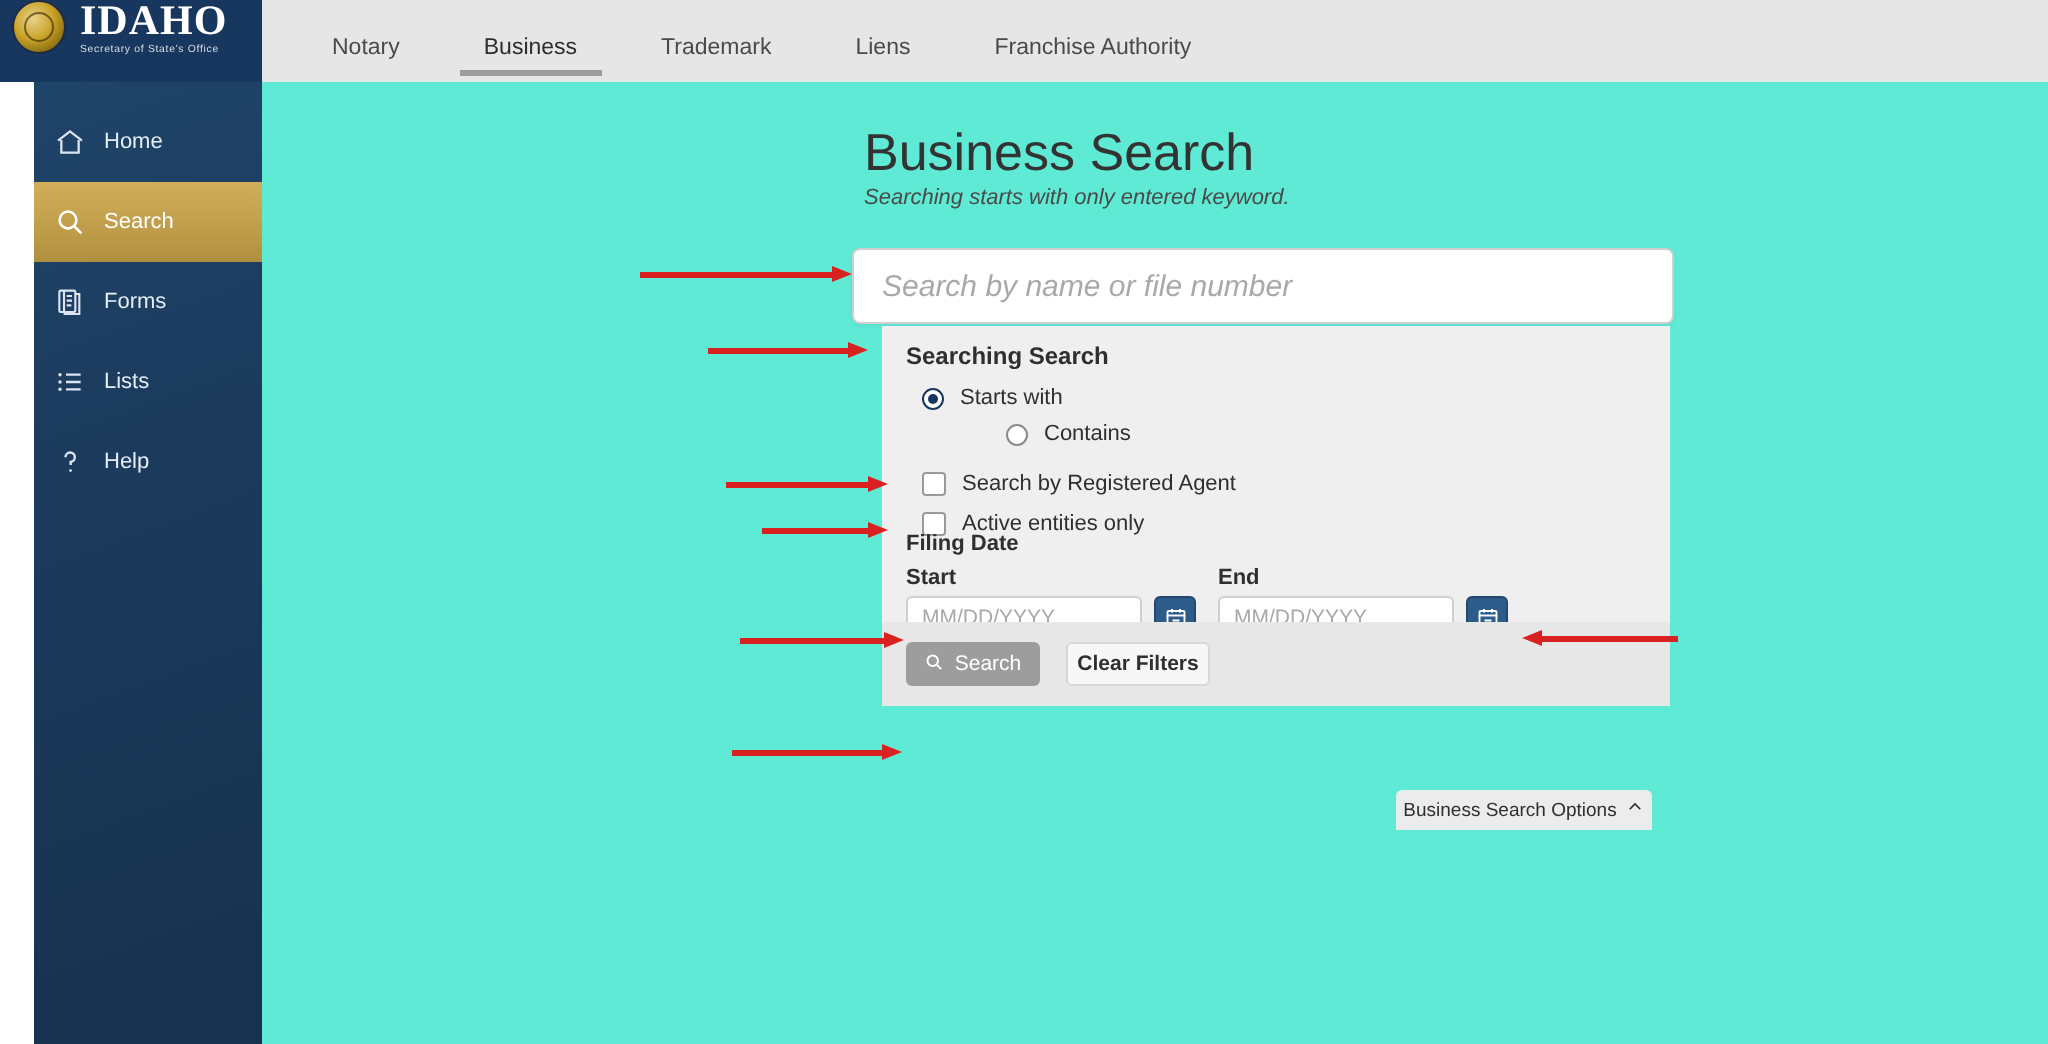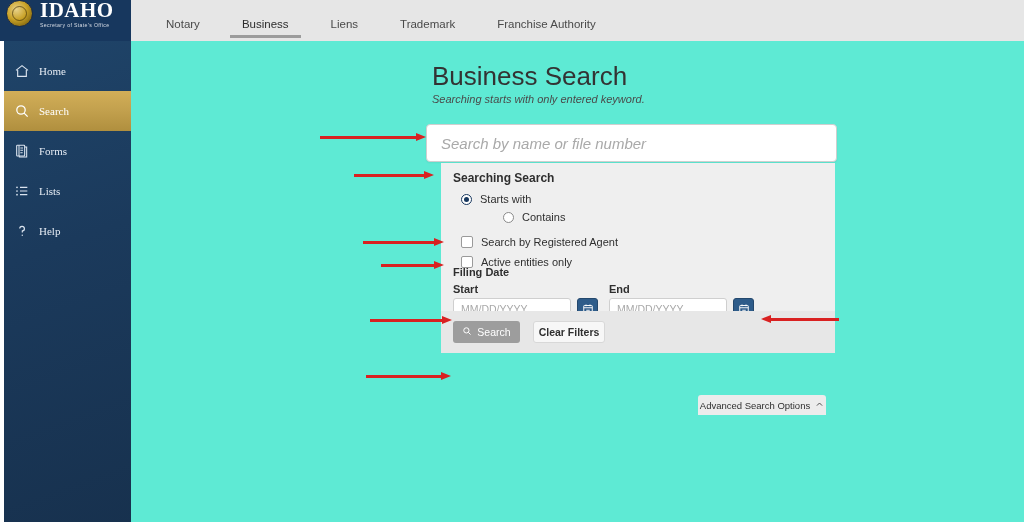--- a/index.html
+++ b/index.html
@@ -51,23 +51,22 @@
     cursor: pointer;
   }
   .navtab.active { color: #2d2d2d; font-weight: 400; }
   .navtab.active::after {
     content: ""; position: absolute; left: 9px; right: 9px; bottom: 3px;
     height: 3px; background: #9c9c9c;
   }
 
   
   .sidebar {
-    position: absolute; left: 4px; top: 41px; width: 144px; height: 481px;
+    position: absolute; left: 17px; top: 41px; width: 144px; height: 481px;
     background: linear-gradient(160deg, #1f4469 0%, #1b3a5c 42%, #17314e 100%);
-    font-family: Liberation Serif, serif;
   }
   .side-item {
     position: relative; height: 40px; display: flex; align-items: center;
     padding-left: 9px; color: #e6ecf4; font-size: 11px; cursor: pointer;
   }
   .side-icon {
     width: 17px; height: 17px; flex: 0 0 auto;
     display: flex; align-items: center; justify-content: center;
     margin-right: 9px;
   }
@@ -212,22 +211,22 @@
       <div class="seal"></div>
       <div class="logo-text">
         <div class="logo-idaho">IDAHO</div>
         <div class="logo-sub">Secretary of State's Office</div>
       </div>
     </div>
 
     <div class="navtabs">
       <div class="navtab">Notary</div>
       <div class="navtab active">Business</div>
+      <div class="navtab">Trademark</div>
       <div class="navtab">Liens</div>
-      <div class="navtab">Trademark</div>
       <div class="navtab">Franchise Authority</div>
     </div>
   </div>
 
   <div class="sidebar">
 
     <div class="side-item" style="margin-top:10px;">
       <span class="side-icon">
         <svg width="16" height="16" viewBox="0 0 24 24" fill="none" stroke="#dbe4ef" stroke-width="1.7">
           <path d="M3 11 L12 4 L21 11"></path>
@@ -350,21 +349,21 @@
           </svg>
         </span>
         <span>Search</span>
       </div>
       <div class="btn-clear">
         <span>Clear Filters</span>
       </div>
     </div>
 
     <div class="adv-opts">
-      <span>Advanced Search Options</span>
+      <span>Business Search Options</span>
       <span class="chev">
         <svg width="9" height="9" viewBox="0 0 24 24" fill="none" stroke="#2f2f2f" stroke-width="2.2">
           <path d="M5 15 L12 8 L19 15"></path>
         </svg>
       </span>
     </div>
   </div>
 
   <div class="arrow right" style="left:320px; top:133px; width:106px;">
     <span class="shaft"></span>

